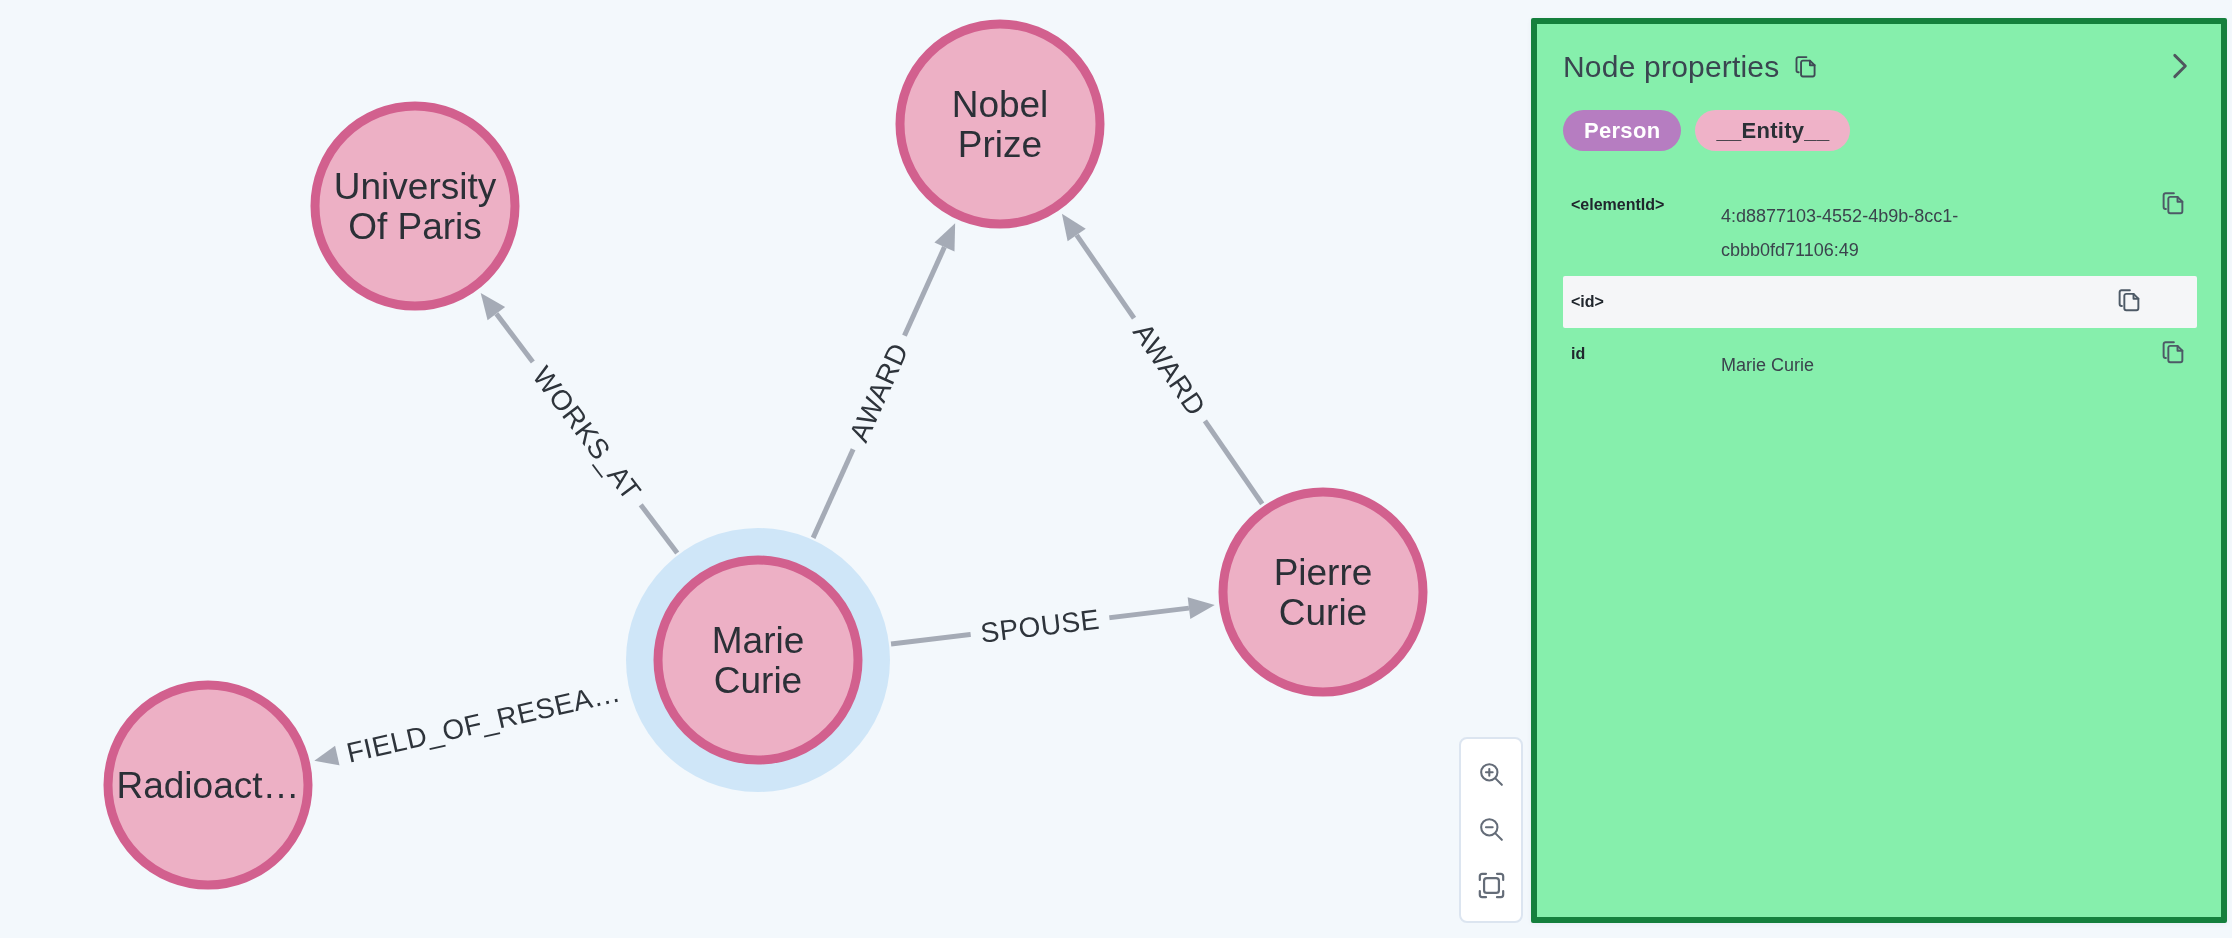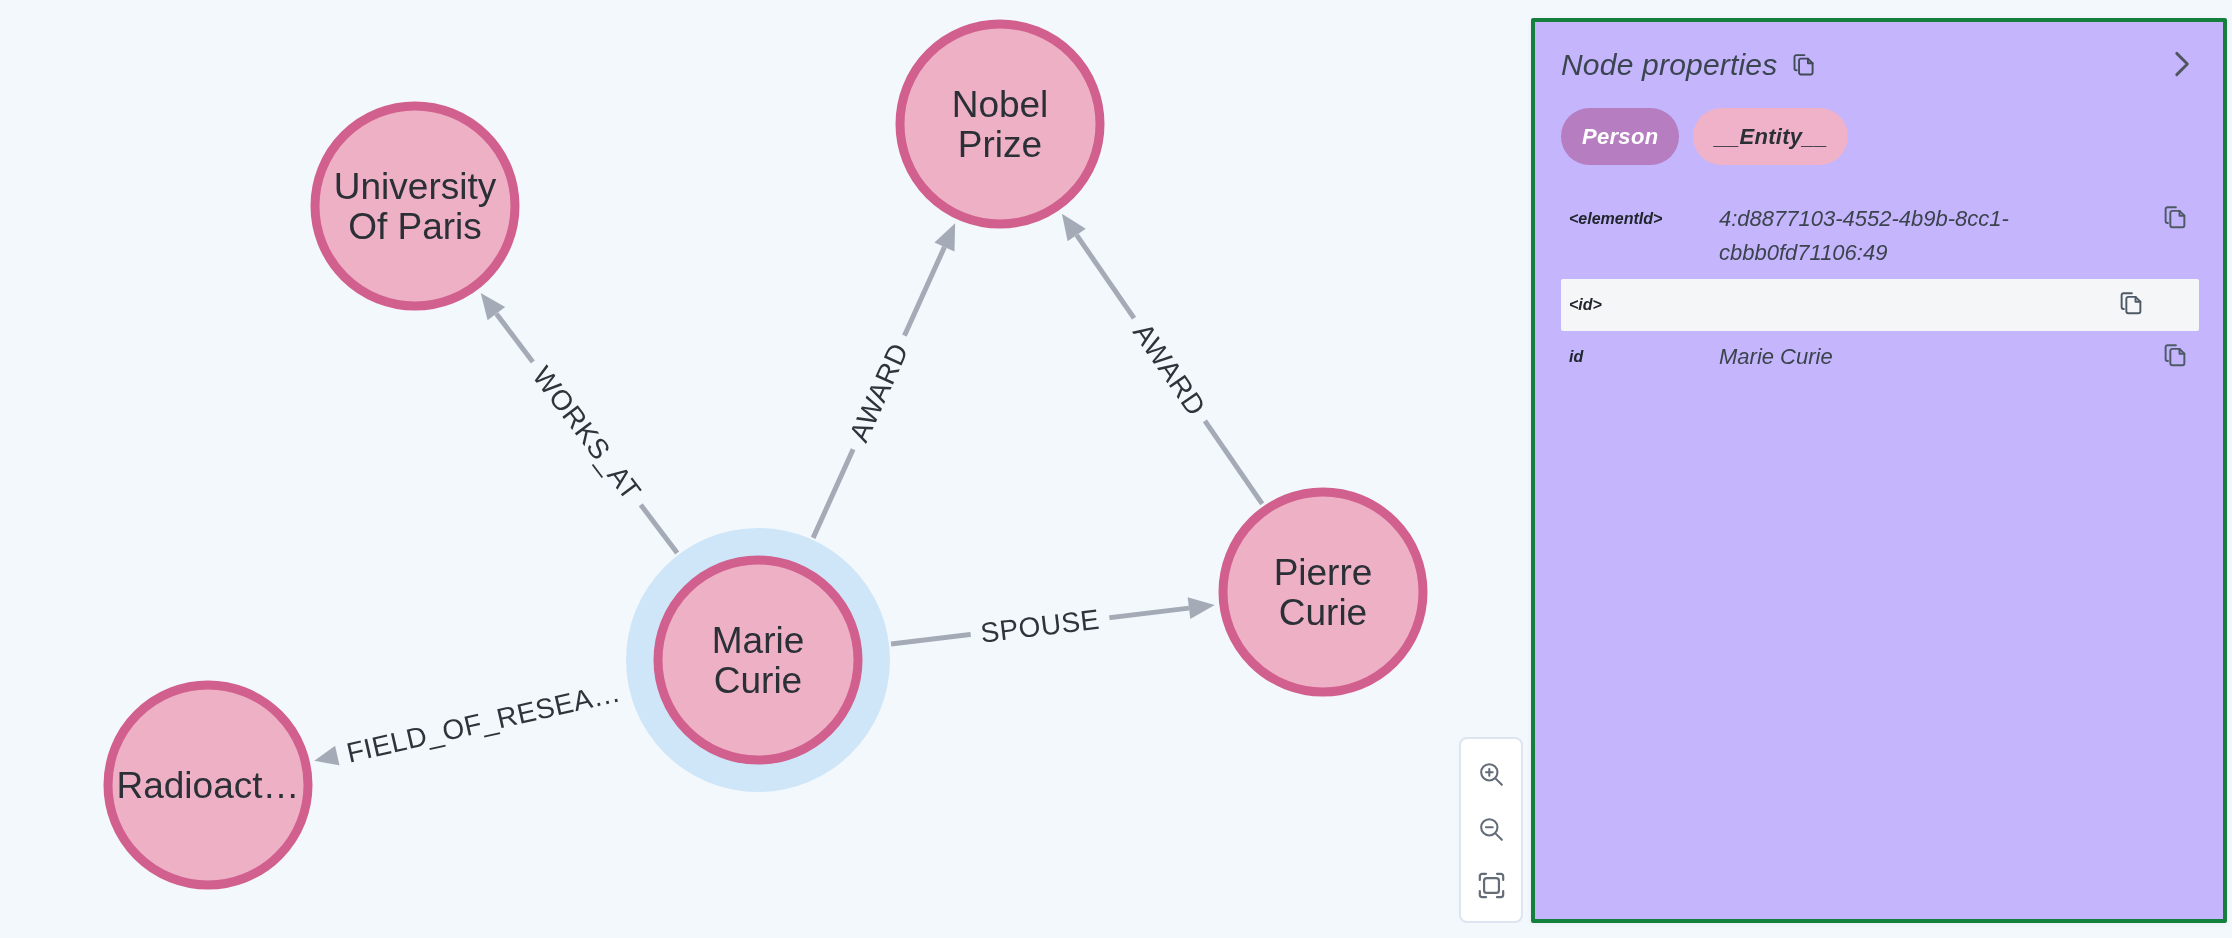--- a/index.html
+++ b/index.html
@@ -9,42 +9,42 @@
     background:#f3f8fc;position:relative;
   }
   
   #graph-canvas{position:absolute;left:0;top:0;width:2232px;height:938px;}
   .node-label-text{font-size:37px;fill:#2b3037;}
   .edge-label-text{font-size:28px;fill:#2e343b;letter-spacing:0.5px;}
 
   
   .props-panel{
     position:absolute;left:1531px;top:18px;width:696px;height:905px;
-    background:#c4b5fd;border:4px solid #15803d;border-radius:2px;
+    background:#86efac;border:6px solid #15803d;border-radius:2px;
     box-shadow:0 1px 5px rgba(40,60,90,0.05);
-    box-sizing:border-box;padding:26px 24px 0 26px;font-style:italic;
+    box-sizing:border-box;padding:26px 24px 0 26px;
   }
   .panel-header{display:flex;align-items:center;position:relative;}
   .panel-title{font-size:30px;font-weight:400;color:#3a4550;margin:0;letter-spacing:0.2px;}
   .icon-btn{background:none;border:none;padding:0;cursor:pointer;display:inline-flex;align-items:center;justify-content:center;}
   .title-copy{margin-left:14px;}
   .collapse-btn{position:absolute;right:-2px;top:-4px;width:40px;height:40px;}
   .badge-row{margin-top:26px;display:flex;gap:14px;}
   .pill{
-    display:inline-block;border-radius:999px;padding:15px 21px;
+    display:inline-block;border-radius:999px;padding:7px 21px;
     font-size:22px;font-weight:700;letter-spacing:0.3px;line-height:27px;
   }
   .props-table{margin-top:28px;}
   .prop-row{
     display:grid;grid-template-columns:150px minmax(0,1fr) 44px;
     align-items:start;padding:9px 8px;border-radius:2px;
   }
   .prop-row.striped{background:#f5f6f8;}
   .prop-key{font-size:16px;font-weight:700;color:#20262d;line-height:34px;white-space:nowrap;}
-  .prop-value{font-size:22px;color:#3b434d;line-height:34px;max-width:330px;overflow-wrap:anywhere;}
+  .prop-value{font-size:18px;color:#3b434d;line-height:34px;max-width:330px;overflow-wrap:anywhere;margin-top:11px;}
   .copy-btn{justify-self:end;margin-top:1px;}
 
   
   .zoom-toolbar{
     position:absolute;left:1459px;top:737px;width:64px;height:186px;
     background:#ffffff;border:2px solid #dce5f0;border-radius:8px;
     box-sizing:border-box;display:flex;flex-direction:column;
     align-items:center;justify-content:space-around;padding:8px 0;
   }
   .zoom-btn{width:42px;height:42px;}

